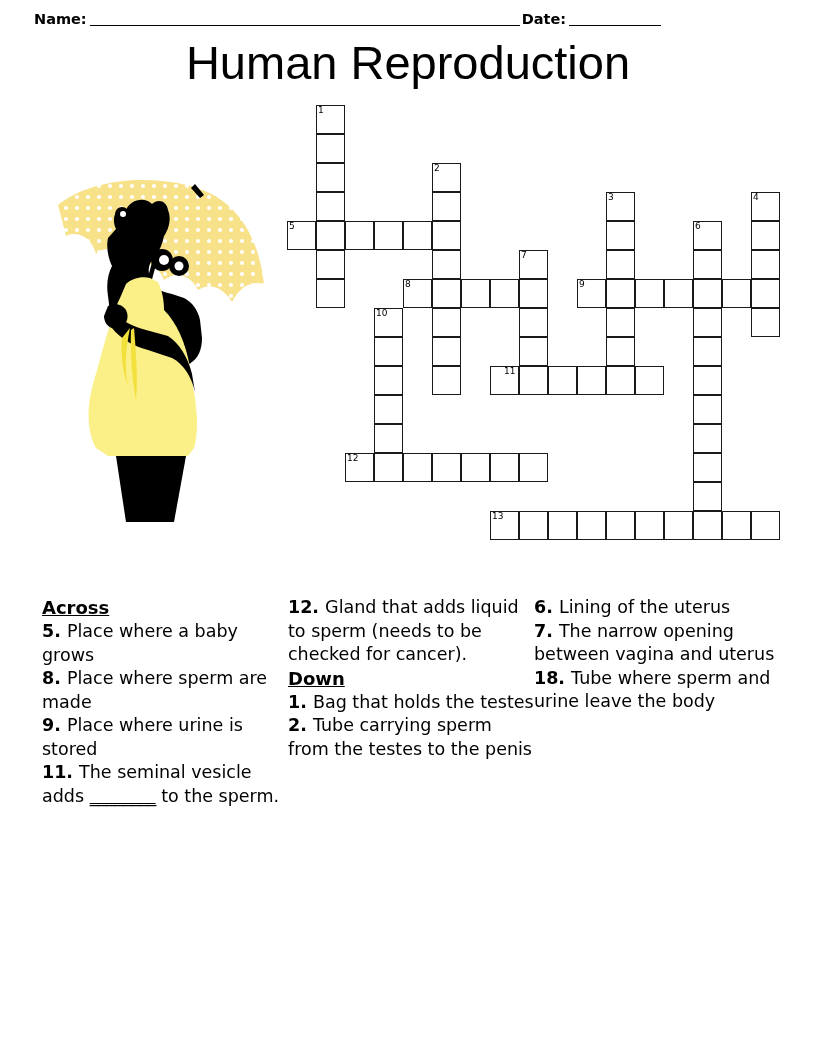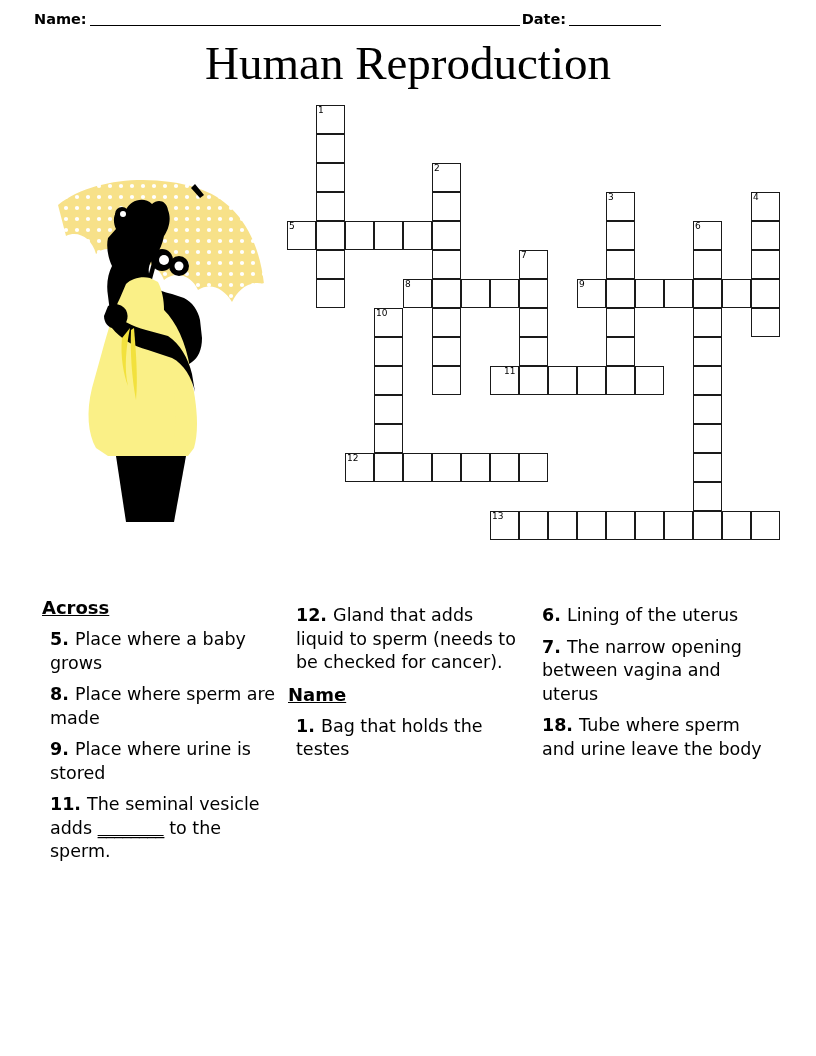--- a/index.html
+++ b/index.html
@@ -46,21 +46,21 @@
   .page-title {
     position: absolute;
     left: 0;
     top: 34px;
     width: 816px;
     text-align: center;
     font-size: 47px;
     font-weight: 400;
     letter-spacing: 0px;
     line-height: 58px;
-    font-family: Liberation Serif, serif;
+    font-family: Liberation Sans, sans-serif;
   }
 
   
   .illustration {
     position: absolute;
     left: 52px;
     top: 172px;
     width: 230px;
     height: 355px;
   }
@@ -111,21 +111,21 @@
   .clue-col-1 { width: 246px; }
   .clue-col-2 { width: 246px; }
   .clue-col-3 { width: 248px; }
   .clue-heading {
     font-weight: bold;
     text-decoration: underline;
     font-size: 18px;
     line-height: 24px;
   }
   .clue-item {
-    margin: 8px;
+    margin: 0;
   }
   .clue-num {
     font-weight: bold;
   }
   .blank-inline {
     text-decoration: underline;
     letter-spacing: -0.5px;
   }
 </style>
 </head>
@@ -331,21 +331,22 @@
 <div class="clues">
   <div class="clue-col clue-col-1" id="clue-col-1">
       <div class="clue-heading">Across</div>
       <div class="clue-item"><span class="clue-num">5. </span>Place where a baby grows</div>
       <div class="clue-item"><span class="clue-num">8. </span>Place where sperm are made</div>
       <div class="clue-item"><span class="clue-num">9. </span>Place where urine is stored</div>
       <div class="clue-item"><span class="clue-num">11. </span>The seminal vesicle adds <span class="blank-inline">________</span> to the sperm.</div>
     </div>
   <div class="clue-col clue-col-2" id="clue-col-2">
       <div class="clue-item"><span class="clue-num">12. </span>Gland that adds liquid to sperm (needs to be checked for cancer).</div>
-      <div class="clue-heading">Name</div>
+      <div class="clue-heading">Down</div>
       <div class="clue-item"><span class="clue-num">1. </span>Bag that holds the testes</div>
+      <div class="clue-item"><span class="clue-num">2. </span>Tube carrying sperm from the testes to the penis</div>
     </div>
   <div class="clue-col clue-col-3" id="clue-col-3">
       <div class="clue-item"><span class="clue-num">6. </span>Lining of the uterus</div>
       <div class="clue-item"><span class="clue-num">7. </span>The narrow opening between vagina and uterus</div>
       <div class="clue-item"><span class="clue-num">18. </span>Tube where sperm and urine leave the body</div>
     </div>
 </div>
 
 </body></html>

